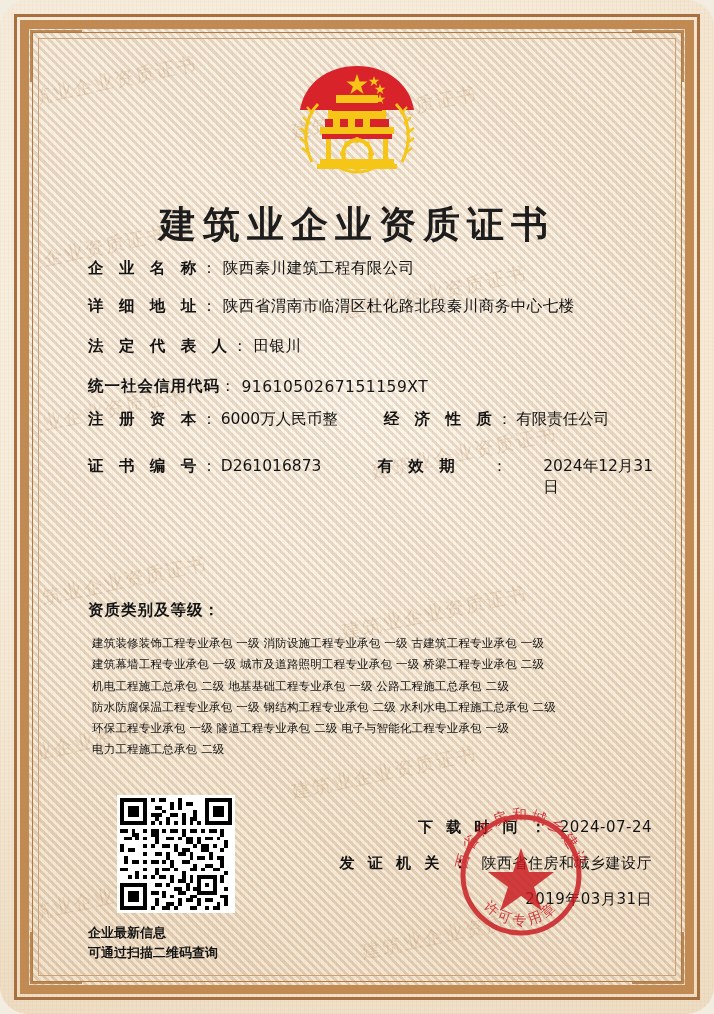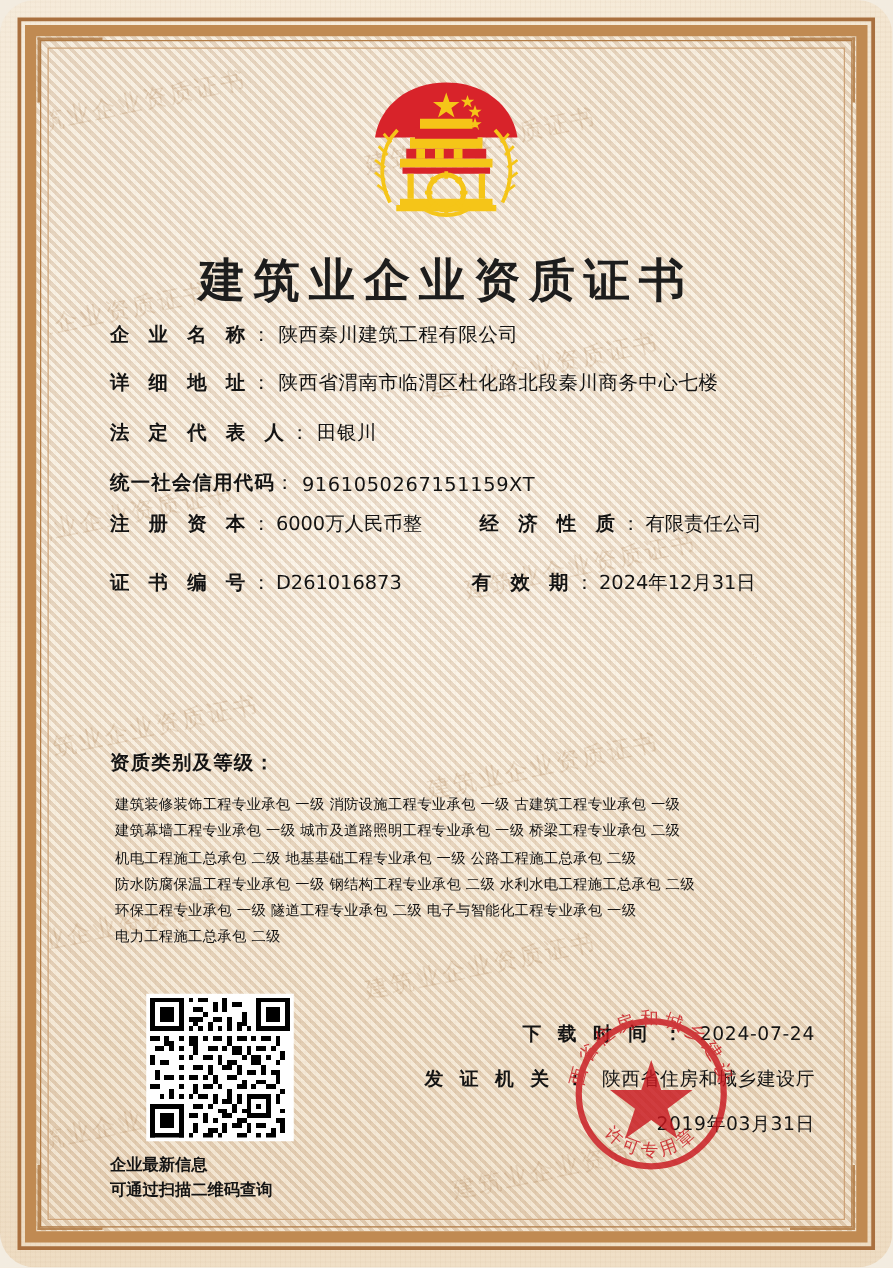--- a/index.html
+++ b/index.html
@@ -82,21 +82,21 @@
     letter-spacing:7px;
     color:#1d1d1d;
     font-weight:bold;
     font-family:"DejaVu Sans", sans-serif;
   }
 
   .fields{
     position:absolute;left:88px;right:60px;top:258px;
   }
   .field{
-    display:flex;align-items:flex-end;
+    display:flex;align-items:center;
     margin-bottom:17px;
     font-size:15.5px;color:#141414;
   }
   .field .lbl{
     font-weight:bold;
     letter-spacing:5px;
     white-space:nowrap;
   }
   .field .colon{margin:0 2px 0 0;}
   .field .val{
@@ -298,21 +298,21 @@
         <span class="val">有限责任公司</span>
       </div>
     </div>
 
     <div class="row2">
       <div class="grp">
         <span class="lbl">证 书 编 号</span>
         <span class="colon">：</span>
         <span class="val">D261016873</span>
       </div>
-      <div class="grp second" style="margin-left:56px;">
+      <div class="grp second" style="margin-left:56px;gap:32px;">
         <span class="lbl">有 效 期</span>
         <span class="colon">：</span>
         <span class="val">2024年12月31日</span>
       </div>
     </div>
 
   </div>
 
   <div class="qual">
     <div class="qual-title">资质类别及等级：</div>

